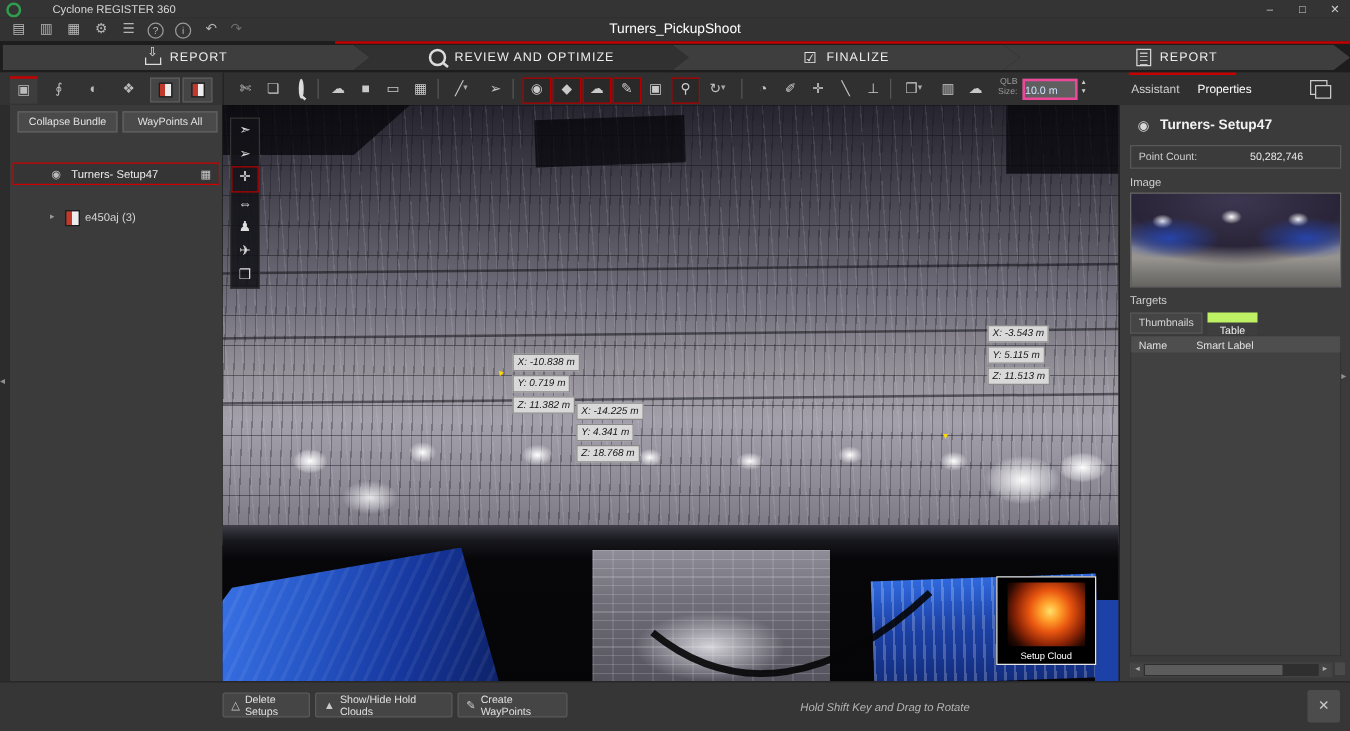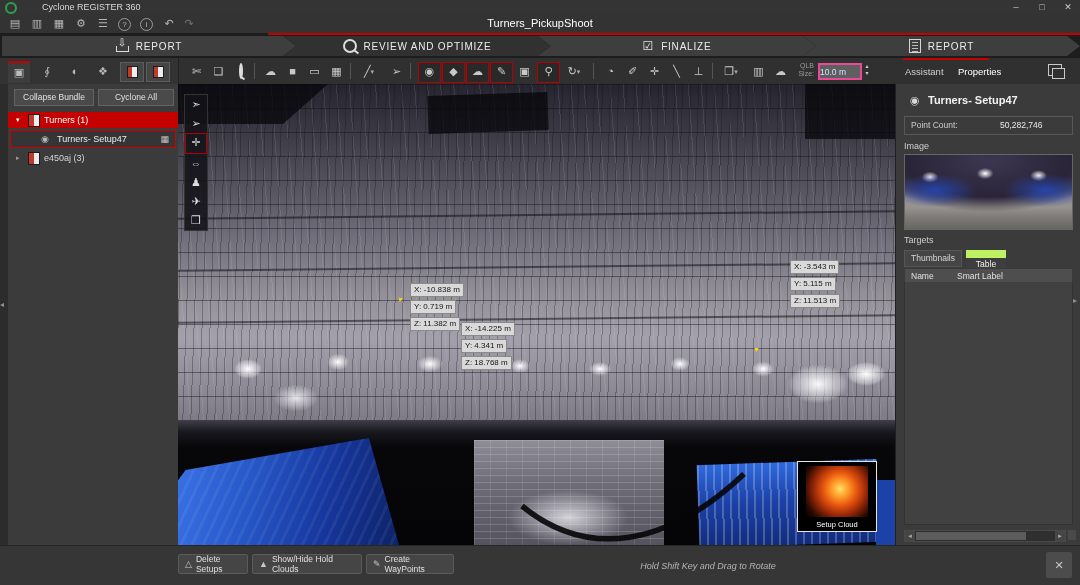--- a/index.html
+++ b/index.html
@@ -84,21 +84,21 @@
     clip-path:polygon(0 45%,5% 30%,84% 0,97% 100%,0 100%);
     background:repeating-linear-gradient(115deg, rgba(255,255,255,.06) 0 3px, transparent 3px 10px),
     linear-gradient(100deg,#3a74e8 0%,#2656c6 35%,#16379e 65%,#0c2064 100%);}
   .curtain-right{position:absolute;left:520px;top:42px;width:180px;height:83px;transform:rotate(-2deg);
     background:repeating-linear-gradient(90deg, rgba(255,255,255,.22) 0 2px, transparent 2px 8px),
     linear-gradient(180deg,#306ade 0%,#1c42a8 45%,#122c7c 100%);}
   .curtain-right2{position:absolute;left:698px;top:60px;width:20px;height:65px;background:#1c42a8;}
   .toolstrip{position:absolute;left:6px;top:10px;width:22px;background:rgba(18,18,24,.88);border:1px solid #333;}
   .vtool{width:20px;height:19px;line-height:19px;text-align:center;font-size:11px;color:#ddd;margin:0 auto;}
   .vtool.active{border:1px solid #b40000;line-height:17px;}
-  .meas{position:absolute;}
+  .meas{position:absolute;font-style:italic;}
   .chip{display:block;width:max-content;background:#d9d9d9;border:1px solid #8a8a8a;color:#141414;
         font-size:8px;line-height:1;padding:2px 3px;margin-bottom:3px;}
   .ymark{position:absolute;color:#ffd800;font-size:7px;}
   .inset{position:absolute;left:619px;top:377px;width:78px;height:69px;border:1px solid #e6e6e6;background:#000;}
   .blob{position:absolute;left:8px;top:4px;right:8px;bottom:14px;
     background:radial-gradient(circle at 55% 45%, #ffe06a 0%, #ff9e2a 18%, #e85510 38%, #8c2406 62%, #2a0a02 82%, #000 100%);}
   .insetlabel{position:absolute;left:0;right:0;bottom:2px;text-align:center;font-size:7.5px;color:#fff;}
   
   .rightpanel{position:absolute;left:895px;top:84px;width:185px;height:461px;background:#3b3b3b;border-left:1px solid #202020;}
   .pc-box{position:absolute;left:8px;top:32px;width:167px;height:17px;border:1px solid #585858;font-size:8.5px;line-height:17px;}
@@ -244,33 +244,28 @@
     <span class="ptab" style="left:958px;color:#fff;">Properties</span>
     <span class="icon-panels" style="left:1048px;"></span>
   </div>
 
   <div class="leftstrip">
     <span class="abs edgehandle" style="left:0;top:216px;">◂</span>
   </div>
 
   <div class="sidebar">
     <span class="sbtn" style="left:6px;width:78px;">Collapse Bundle</span>
-    <span class="sbtn" style="left:90px;width:74px;">Cyclone All</span>
-
-    <div class="trow" style="top:28px;background:#c40000;color:#fff;">
-      <span class="caret">▾</span>
-      <span class="flagicon"></span>
-      <span style="position:absolute;left:36px;">Turners (1)</span>
-    </div>
+    <span class="sbtn" style="left:90px;width:74px;">WayPoints All</span>
+
     <div class="trow" style="top:46px;left:2px;right:2px;border:1px solid #d00000;background:#353535;color:#ececec;">
       <span style="position:absolute;left:30px;color:#b9b9b9;font-size:9px;">◉</span>
       <span style="position:absolute;left:46px;">Turners- Setup47</span>
       <span style="position:absolute;right:6px;color:#c5c5c5;font-size:9px;">▦</span>
     </div>
-    <div class="trow" style="top:66px;color:#d5d5d5;">
+    <div class="trow" style="top:82px;color:#d5d5d5;margin-left:24px;">
       <span class="caret" style="color:#999;">▸</span>
       <span class="flagicon"></span>
       <span style="position:absolute;left:36px;">e450aj (3)</span>
     </div>
   </div>
 
   <div class="viewport">
     <div class="vp-ceiling"></div>
     <div class="band" style="top:130px;"></div>
     <div class="band" style="top:182px;"></div>

